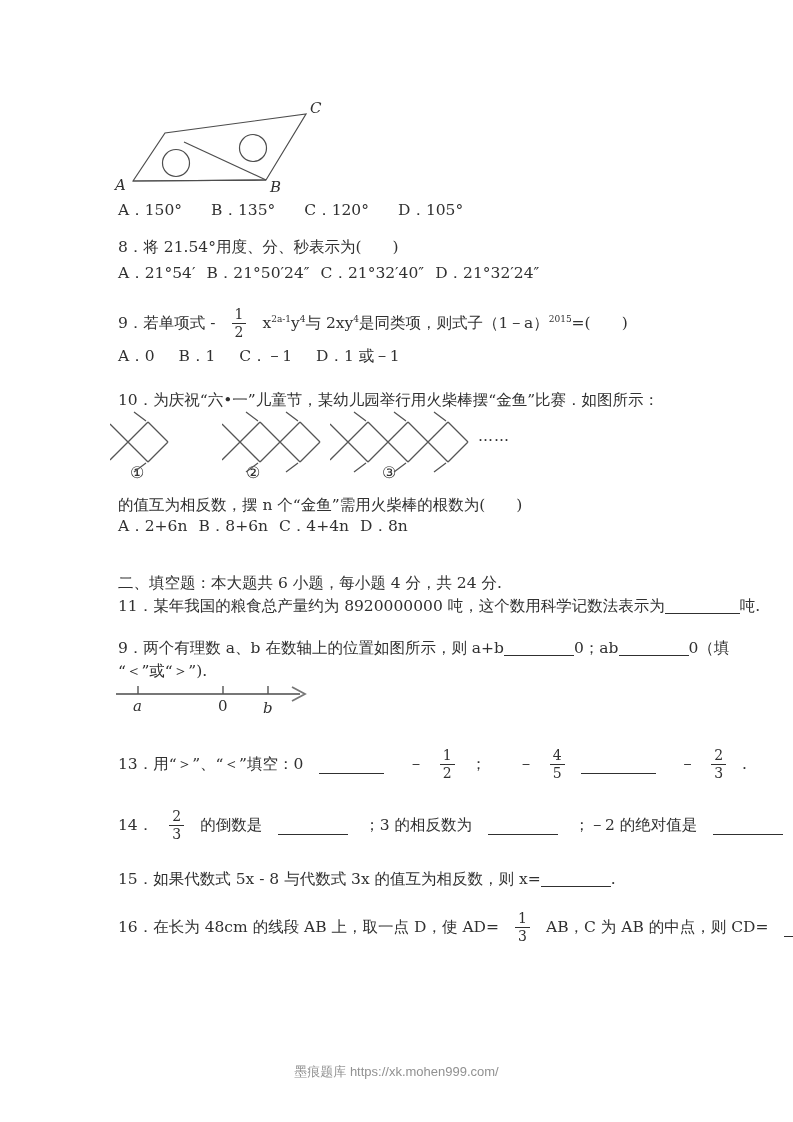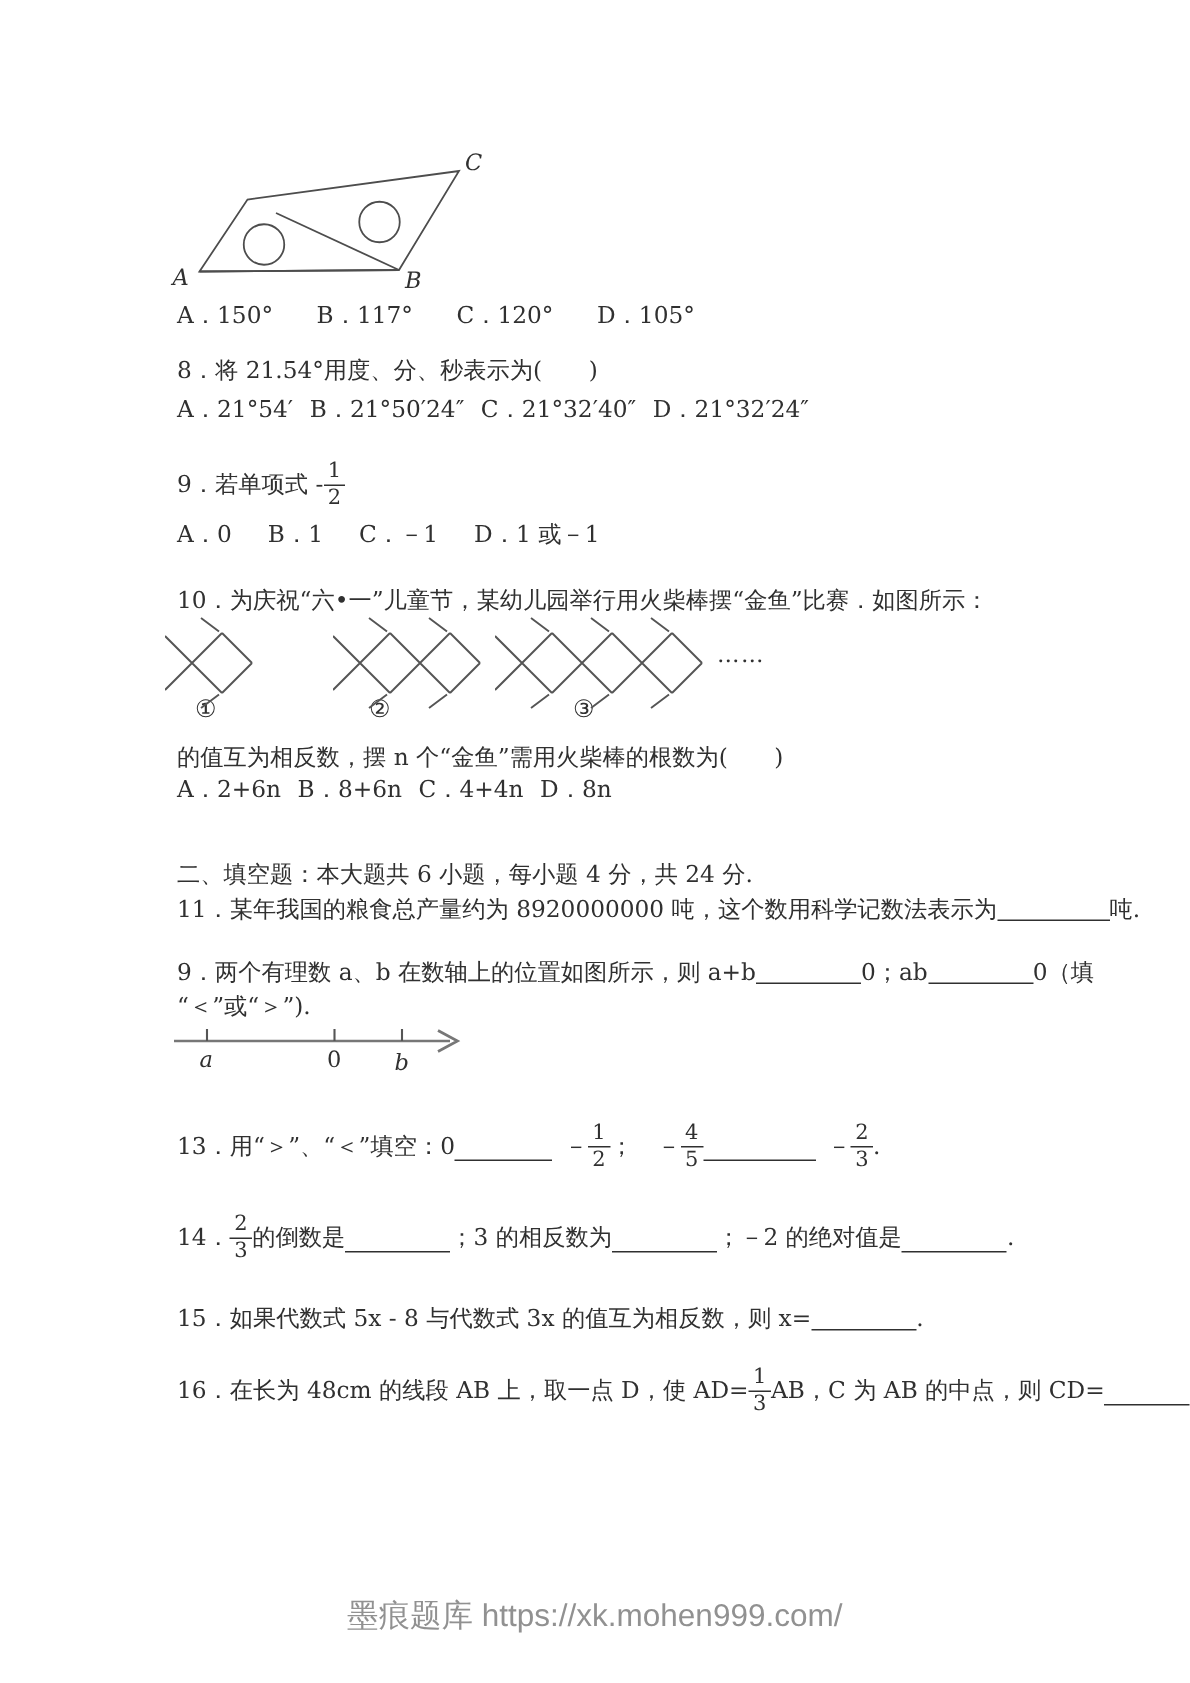--- a/index.html
+++ b/index.html
@@ -6,33 +6,33 @@
   body{
     width:793px;height:1122px;position:relative;background:#ffffff;
     font-family:"DejaVu Serif","Liberation Serif",serif;
     color:#303030;overflow:hidden;
   }
   .line{position:absolute;left:118px;font-size:15.5px;white-space:nowrap;line-height:1.35;}
   .opts{display:flex;align-items:baseline;}
   .gap-wide > span{margin-right:29px;}
   .gap-mid  > span{margin-right:24px;}
   .gap-narrow > span{margin-right:11px;}
-  .fx{display:flex;align-items:center;}
+  .fx{display:flex;align-items:center;gap:16px;}
   .frac{display:inline-block;text-align:center;font-size:14px;line-height:1.15;vertical-align:middle;}
   .frac .num{display:block;border-bottom:1.2px solid #303030;padding:0 3px;}
   .frac .den{display:block;padding:0 3px;}
   sup{font-size:9px;line-height:1;}
   .blank{display:inline-block;border-bottom:1.2px solid #303030;height:14px;vertical-align:-3px;}
   .fx .blank{align-self:center;height:18px;vertical-align:0;}
   .b65{width:65px;} .b70{width:70px;} .b75{width:75px;} .b80{width:80px;}
   .figure-wrap{position:absolute;}
   .fish-label{position:absolute;top:52px;font-size:16px;color:#303030;}
   .ellipsis{position:absolute;left:368px;top:16px;font-size:15px;letter-spacing:1px;}
   .footer{position:absolute;top:1063px;left:0;width:793px;text-align:center;
-    font-family:"Liberation Sans","DejaVu Sans",sans-serif;font-size:21px;color:#919191;}
+    font-family:"Liberation Sans","DejaVu Sans",sans-serif;font-size:13px;color:#919191;}
   svg text{font-family:"DejaVu Serif","Liberation Serif",serif;fill:#303030;}
 </style>
 </head>
 <body>
 
 <div class="figure-wrap" style="left:113px;top:97px;width:235px;height:102px;">
   <svg width="235" height="102">
     <g stroke="#4d4d4d" stroke-width="1.2" fill="none">
       <path d="M20 84 L52 36 L193 17 L153 83 Z"></path>
       <path d="M71 45 L153 83"></path>
@@ -41,38 +41,41 @@
       <circle cx="140" cy="51" r="13.5"></circle>
     </g>
     <text x="2" y="93" font-size="15" font-style="italic">A</text>
     <text x="157" y="95" font-size="15" font-style="italic">B</text>
     <text x="197" y="16" font-size="15" font-style="italic">C</text>
   </svg>
 </div>
 
 <div class="line opts gap-wide" style="top:200px;justify-content:flex-end;">
   <span>A．150°</span>
-  <span>B．117°</span>
+  <span>B．135°</span>
   <span>C．120°</span>
   <span>D．105°</span>
 </div>
 
 <div class="line" style="top:237px;">8．将 21.54°用度、分、秒表示为(　　)</div>
 <div class="line opts gap-narrow" style="top:263px;">
   <span>A．21°54′</span>
   <span>B．21°50′24″</span>
   <span>C．21°32′40″</span>
   <span>D．21°32′24″</span>
 </div>
 
 <div class="line fx" style="top:304px;height:38px;">
   <span>9．若单项式 -</span>
   <span class="frac">
     <span class="num">1</span>
     <span class="den">2</span>
+  </span>
+  <span>
+    <span>x</span><sup>2a-1</sup><span>y</span><sup>4</sup><span>与 2xy</span><sup>4</sup><span>是同类项，则式子（1－a）</span><sup>2015</sup><span>=(　　)</span>
   </span>
 </div>
 <div class="line opts gap-mid" style="top:346px;">
   <span>A．0</span>
   <span>B．1</span>
   <span>C．－1</span>
   <span>D．1 或－1</span>
 </div>
 
 <div class="line" style="top:390px;">10．为庆祝“六•一”儿童节，某幼儿园举行用火柴棒摆“金鱼”比赛．如图所示：</div>

